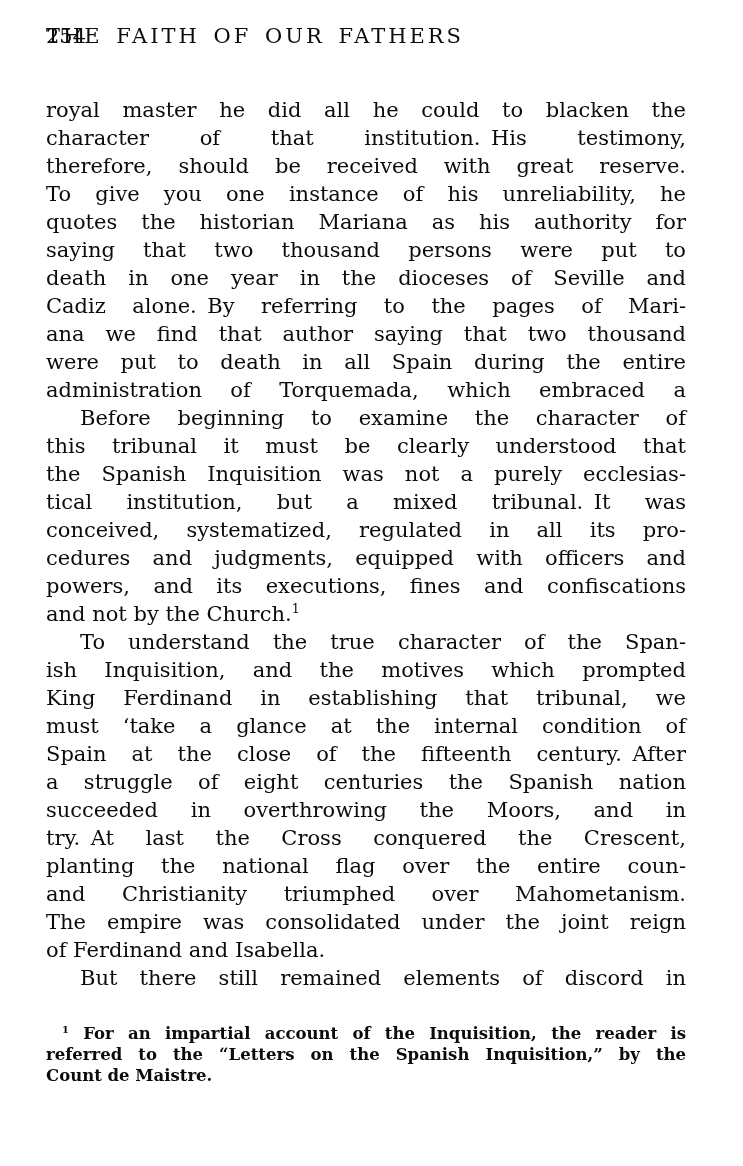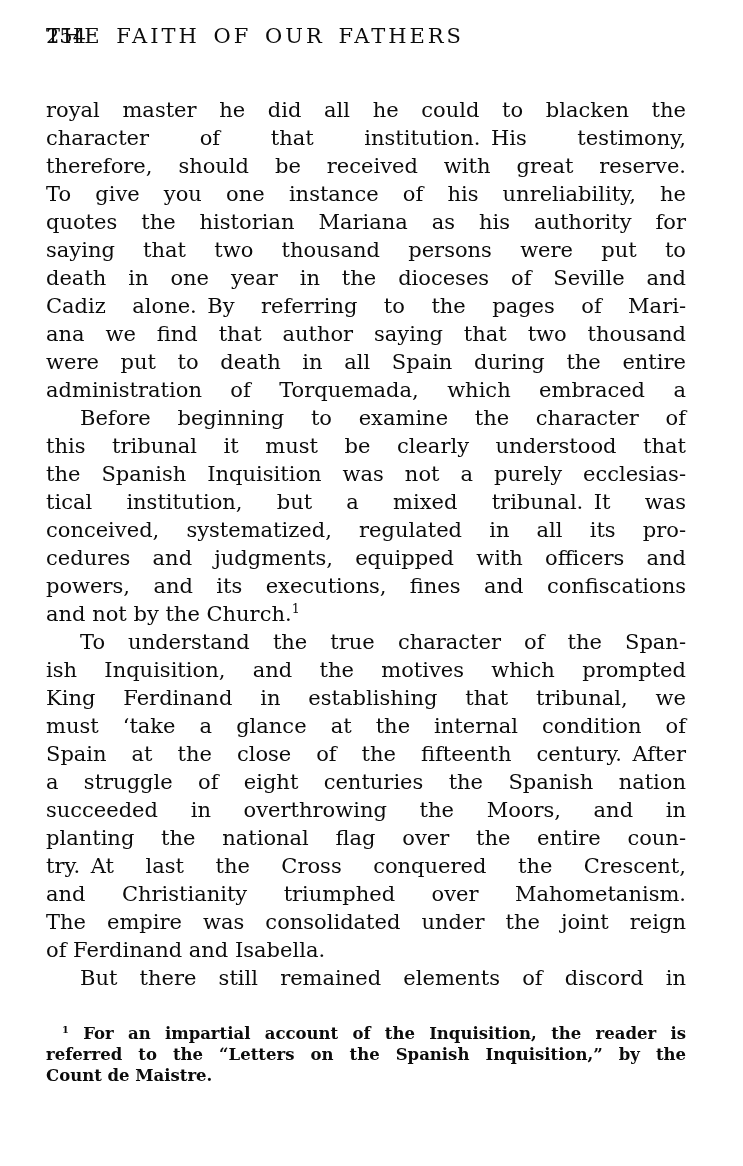--- a/index.html
+++ b/index.html
@@ -102,22 +102,22 @@
       <div class="body-line"><span>cedures and judgments, equipped with officers and</span></div>
       <div class="body-line"><span>powers, and its executions, fines and confiscations</span></div>
       <div class="body-line no-just"><span>and not by the Church.</span><sup>1</sup></div>
       <div class="body-line ind"><span>To understand the true character of the Span-</span></div>
       <div class="body-line"><span>ish Inquisition, and the motives which prompted</span></div>
       <div class="body-line"><span>King Ferdinand in establishing that tribunal, we</span></div>
       <div class="body-line"><span>must ‘take a glance at the internal condition of</span></div>
       <div class="body-line"><span>Spain at the close of the fifteenth century. After</span></div>
       <div class="body-line"><span>a struggle of eight centuries the Spanish nation</span></div>
       <div class="body-line"><span>succeeded in overthrowing the Moors, and in</span></div>
+      <div class="body-line"><span>try. At last the Cross conquered the Crescent,</span></div>
       <div class="body-line"><span>planting the national flag over the entire coun-</span></div>
-      <div class="body-line"><span>try. At last the Cross conquered the Crescent,</span></div>
       <div class="body-line"><span>and Christianity triumphed over Mahometanism.</span></div>
       <div class="body-line"><span>The empire was consolidated under the joint reign</span></div>
       <div class="body-line no-just"><span>of Ferdinand and Isabella.</span></div>
       <div class="body-line ind"><span>But there still remained elements of discord in</span></div>
     </div>
 
   <div class="page-footnote" id="footnote-lines">
       <div class="fn-line ind"><sup>1</sup><span> For an impartial account of the Inquisition, the reader is</span></div>
       <div class="fn-line"><span>referred to the “Letters on the Spanish Inquisition,” by the</span></div>
       <div class="fn-line no-just"><span>Count de Maistre.</span></div>

